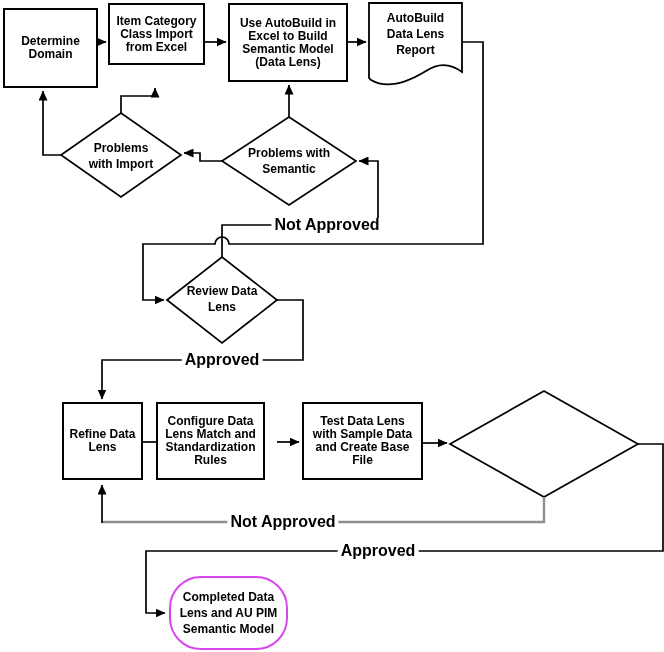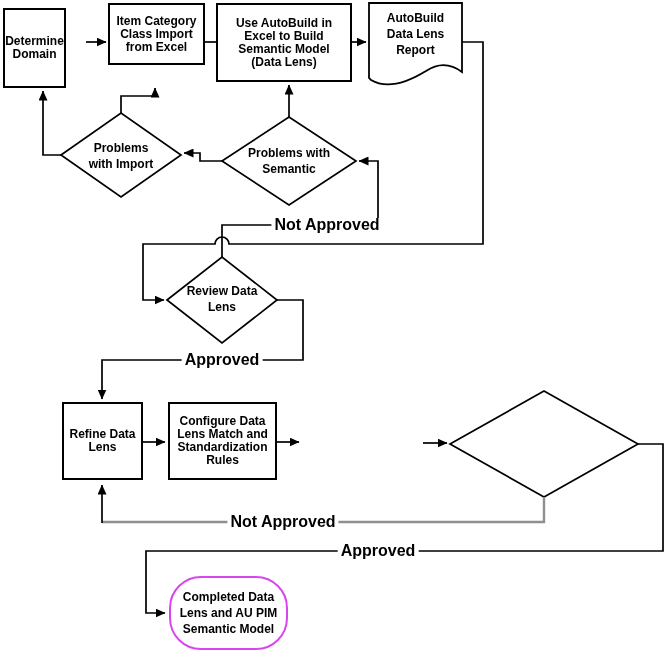--- a/index.html
+++ b/index.html
@@ -59,28 +59,28 @@
       <path d="M143,442 L165,442" marker-end="url(#arrow)"></path>
       <path d="M277,442 L299,442" marker-end="url(#arrow)"></path>
       <path d="M423,443 L447,443" marker-end="url(#arrow)"></path>
       <path d="M638,444 L663,444 L663,551 L146,551 L146,613 L165,613" marker-end="url(#arrow)"></path>
     </g>
 
     <path d="M544,497 L544,522 L102,522" stroke="#8f8f8f" stroke-width="2.4" fill="none"></path>
     <path d="M102,523 L102,485" stroke="#000" stroke-width="1.7" fill="none" marker-end="url(#arrow)"></path>
   </svg>
 
-  <div class="node box" style="left:3px;top:8px;width:63px;height:80px;">Determine
+  <div class="node box" style="left:3px;top:8px;width:95px;height:80px;">Determine
 Domain</div>
 
   <div class="node box" style="left:108px;top:3px;width:97px;height:62px;">Item Category
 Class Import
 from Excel</div>
 
-  <div class="node box" style="left:216px;top:3px;width:136px;height:79px;">Use AutoBuild in
+  <div class="node box" style="left:228px;top:3px;width:120px;height:79px;">Use AutoBuild in
 Excel to Build
 Semantic Model
 (Data Lens)</div>
 
   <div class="node shape-label doc-label" style="left:369px;top:6px;width:93px;height:56px;">AutoBuild
 Data Lens
 Report</div>
 
   <div class="node shape-label diamond-label" style="left:61px;top:128px;width:120px;height:56px;">Problems
 with Import</div>
@@ -88,25 +88,29 @@
   <div class="node shape-label diamond-label" style="left:219px;top:133px;width:140px;height:56px;">Problems with
 Semantic</div>
 
   <div class="node shape-label diamond-label" style="left:157px;top:271px;width:130px;height:56px;">Review Data
 Lens</div>
 
 
   <div class="node box" style="left:62px;top:402px;width:81px;height:78px;">Refine Data
 Lens</div>
 
-  <div class="node box" style="left:168px;top:402px;width:109px;height:78px;">Configure Data
+  <div class="node box" style="left:156px;top:402px;width:109px;height:78px;">Configure Data
 Lens Match and
 Standardization
 Rules</div>
 
+  <div class="node box" style="left:302px;top:402px;width:121px;height:78px;">Test Data Lens
+with Sample Data
+and Create Base
+File</div>
 
   <div class="node stadium" style="left:169px;top:576px;width:119px;height:74px;">Completed Data
 Lens and AU PIM
 Semantic Model</div>
 
   <div class="edge-label" style="left:327px;top:225px;">Not Approved</div>
 
   <div class="edge-label" style="left:222px;top:360px;">Approved</div>
 
   <div class="edge-label" style="left:283px;top:522px;">Not Approved</div>

